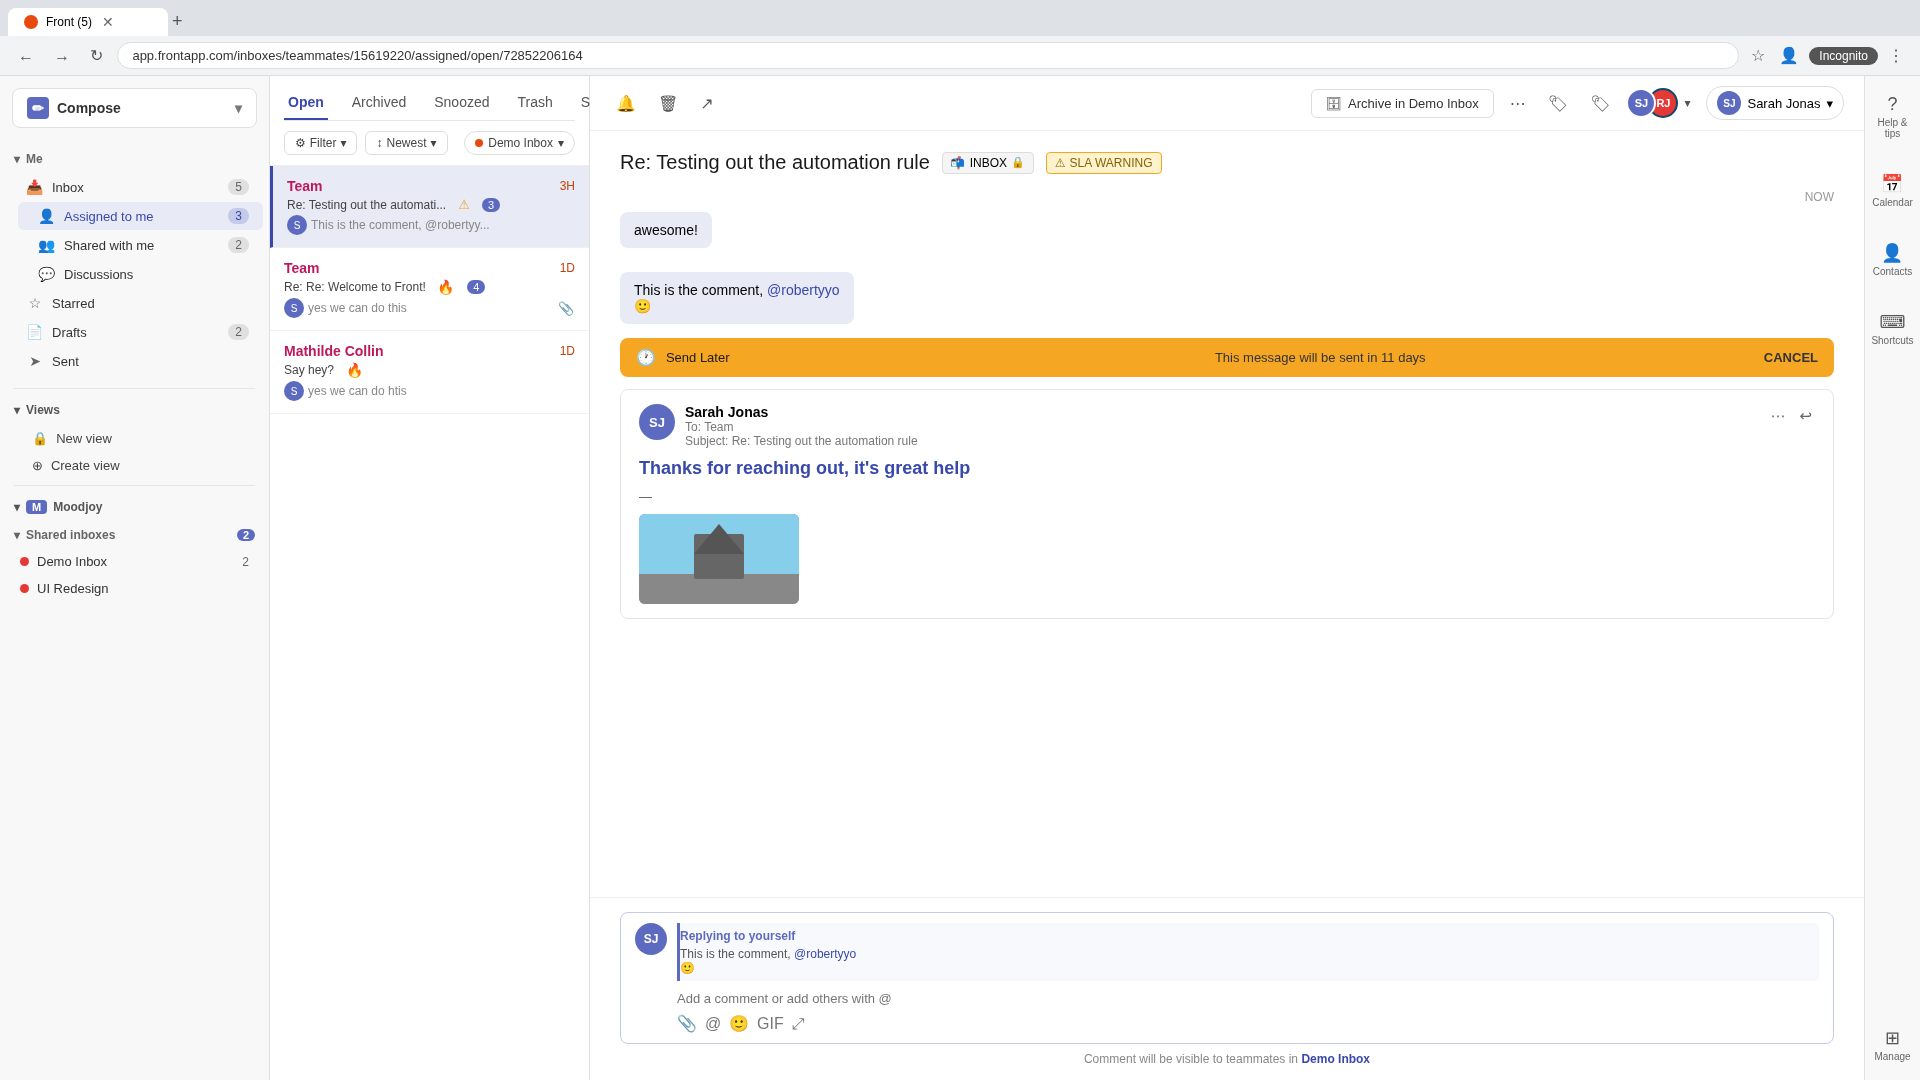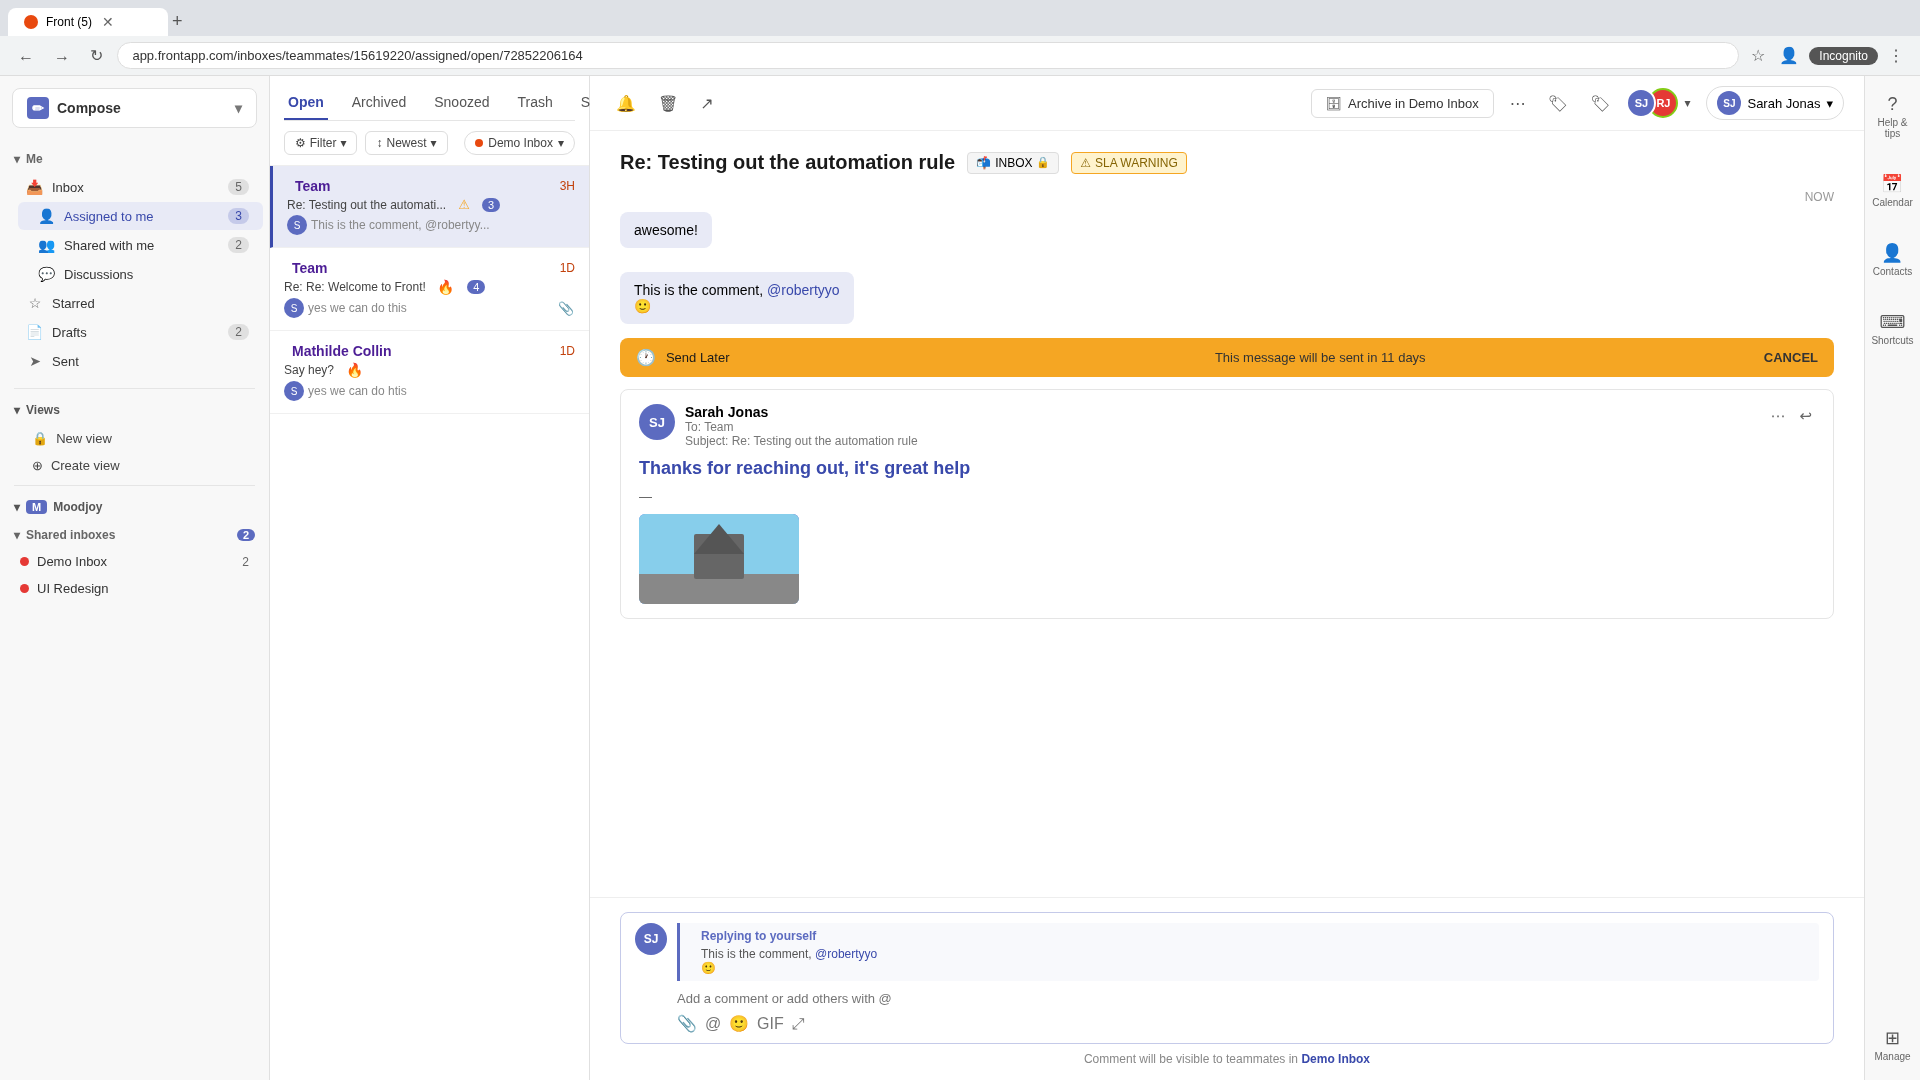--- a/index.html
+++ b/index.html
@@ -63,21 +63,21 @@
     .filter-row { display: flex; align-items: center; gap: 8px; }
     .filter-btn { background: none; border: 1px solid #ddd; border-radius: 6px; padding: 4px 10px; font-size: 12px; cursor: pointer; display: flex; align-items: center; gap: 4px; color: #444; }
     .sort-btn { background: none; border: 1px solid #ddd; border-radius: 6px; padding: 4px 10px; font-size: 12px; cursor: pointer; display: flex; align-items: center; gap: 4px; color: #444; }
     .inbox-pill { background: none; border: 1px solid #ddd; border-radius: 12px; padding: 4px 10px; font-size: 12px; cursor: pointer; display: flex; align-items: center; gap: 5px; color: #444; margin-left: auto; }
     .inbox-dot-orange { width: 8px; height: 8px; background: #e8490f; border-radius: 50%; }
 
     .conv-items { overflow-y: auto; flex: 1; }
     .conv-item { padding: 12px 14px; border-bottom: 1px solid #f0f0f0; cursor: pointer; }
     .conv-item.selected { background: #e8eaf6; }
     .conv-item-header { display: flex; justify-content: space-between; align-items: center; margin-bottom: 3px; }
-    .conv-sender { font-weight: 600; font-size: 14px; color: #4c1d95; margin-left: 8px; }
+    .conv-sender { font-weight: 600; font-size: 14px; color: #be185d; }
     .conv-time { font-size: 12px; color: #c2410c; }
     .conv-subject { font-size: 12px; color: #444; margin-bottom: 3px; display: flex; align-items: center; gap: 12px; }
     .conv-preview { font-size: 12px; color: #888; display: flex; align-items: center; gap: 4px; }
     .conv-preview .avatar-s { width: 20px; height: 20px; border-radius: 50%; background: #5c6bc0; color: #fff; font-size: 10px; display: flex; align-items: center; justify-content: center; flex-shrink: 0; }
     .fire-icon { color: #e8490f; font-size: 14px; }
     .warn-icon { color: #f5a623; font-size: 13px; }
     .conv-badge { background: #5c6bc0; color: #fff; border-radius: 10px; padding: 1px 6px; font-size: 11px; }
     .attach-icon { color: #999; font-size: 13px; }
 
     
@@ -85,21 +85,21 @@
     .email-toolbar { padding: 10px 20px; border-bottom: 1px solid #eee; display: flex; align-items: center; gap: 10px; flex-shrink: 0; }
     .toolbar-spacer { flex: 1; }
     .tb-btn { background: none; border: none; cursor: pointer; color: #555; font-size: 16px; padding: 4px 6px; border-radius: 4px; }
     .archive-btn { background: none; border: 1px solid #ddd; border-radius: 6px; padding: 6px 14px; font-size: 13px; cursor: pointer; color: #333; display: flex; align-items: center; gap: 6px; }
     .avatar-group { display: flex; align-items: center; }
     .avatar-sm { width: 30px; height: 30px; border-radius: 50%; color: #fff; font-size: 11px; display: flex; align-items: center; justify-content: center; font-weight: 600; }
     .assignee-btn { border: 1px solid #ddd; border-radius: 20px; padding: 4px 10px; display: flex; align-items: center; gap: 6px; cursor: pointer; font-size: 13px; background: none; }
 
     .email-body { flex: 1; overflow-y: auto; padding: 20px 30px; }
     .email-subject-row { display: flex; align-items: center; gap: 12px; margin-bottom: 16px; }
-    .email-subject { font-size: 20px; font-weight: 700; color: #1a1a1a; }
+    .email-subject { font-size: 20px; font-weight: 400; color: #1a1a1a; }
     .inbox-badge { background: #f5f5f5; border: 1px solid #ddd; border-radius: 4px; padding: 3px 8px; font-size: 12px; display: flex; align-items: center; gap: 4px; }
     .sla-badge { background: #fff3cd; border: 1px solid #f5a623; border-radius: 4px; padding: 3px 8px; font-size: 12px; display: flex; align-items: center; gap: 4px; color: #856404; }
     .lock-icon { font-size: 11px; }
 
     .comment-bubble { background: #e8eaf6; border-radius: 8px; padding: 10px 14px; margin-bottom: 10px; font-size: 14px; display: inline-block; }
     .mention { color: #3949ab; }
 
     .send-later-bar { background: #f5a623; border-radius: 8px; padding: 10px 16px; display: flex; align-items: center; gap: 10px; margin: 12px 0; }
     .send-later-icon { font-size: 16px; }
     .send-later-text { flex: 1; font-size: 13px; font-weight: 500; color: #1a1a1a; }
@@ -113,21 +113,21 @@
     .email-card-to { font-size: 12px; color: #777; }
     .email-card-subject { font-size: 12px; color: #777; }
     .email-card-actions { display: flex; gap: 8px; }
     .card-action-btn { background: none; border: none; cursor: pointer; color: #666; font-size: 15px; padding: 3px; }
     .email-greeting { color: #3949ab; font-size: 18px; font-weight: 600; margin: 10px 0; }
     .em-dash { color: #555; margin: 8px 0; }
 
     .image-placeholder { width: 160px; height: 90px; background: linear-gradient(135deg, #667eea 0%, #764ba2 100%); border-radius: 6px; display: flex; align-items: flex-end; overflow: hidden; }
 
     .reply-area { padding: 14px 30px; border-top: 1px solid #eee; flex-shrink: 0; }
-    .replying-to-bar { border-left: 3px solid #5c6bc0; padding: 6px 21px; background: #f8f9fc; border-radius: 0 4px 4px 0; margin-bottom: 10px; }
+    .replying-to-bar { border-left: 3px solid #5c6bc0; padding: 6px 0; background: #f8f9fc; border-radius: 0 4px 4px 0; margin-bottom: 10px; }
     .replying-to-label { font-size: 12px; font-weight: 600; color: #5c6bc0; margin-bottom: 4px; }
     .replying-to-content { font-size: 12px; color: #555; }
     .reply-input-area { border: 1.5px solid #c5cae9; border-radius: 8px; padding: 10px 14px; }
     .reply-input { width: 100%; border: none; outline: none; font-size: 13px; color: #888; background: transparent; }
     .reply-toolbar { display: flex; align-items: center; gap: 8px; padding-top: 8px; }
     .reply-tool-btn { background: none; border: none; cursor: pointer; color: #777; font-size: 16px; }
     .reply-footer { font-size: 12px; color: #888; margin-top: 8px; text-align: center; }
     .demo-inbox-link { color: #3949ab; font-weight: 600; }
 
     
@@ -346,21 +346,21 @@
         <div class="toolbar-spacer"></div>
         <button class="archive-btn">
           <span>🗄</span>
           <span>Archive in Demo Inbox</span>
         </button>
         <button class="tb-btn">⋯</button>
         <button class="tb-btn">🏷</button>
         <button class="tb-btn">🏷</button>
         <div class="avatar-group">
           <div class="avatar-sm" style="background:#5c6bc0;z-index:2;border:2px solid #fff;">SJ</div>
-          <div class="avatar-sm" style="background:#e53935;margin-left:-8px;z-index:1;border:2px solid #84cc16;">RJ</div>
+          <div class="avatar-sm" style="background:#e53935;margin-left:-8px;z-index:1;border:2px solid #0c4a6e;">RJ</div>
           <button class="tb-btn" style="font-size:12px;">▾</button>
         </div>
         <button class="assignee-btn">
           <div class="avatar-sm" style="background:#5c6bc0;width:24px;height:24px;font-size:10px;">SJ</div>
           <span>Sarah Jonas</span>
           <span>▾</span>
         </button>
       </div>
 
       <div class="email-body">

